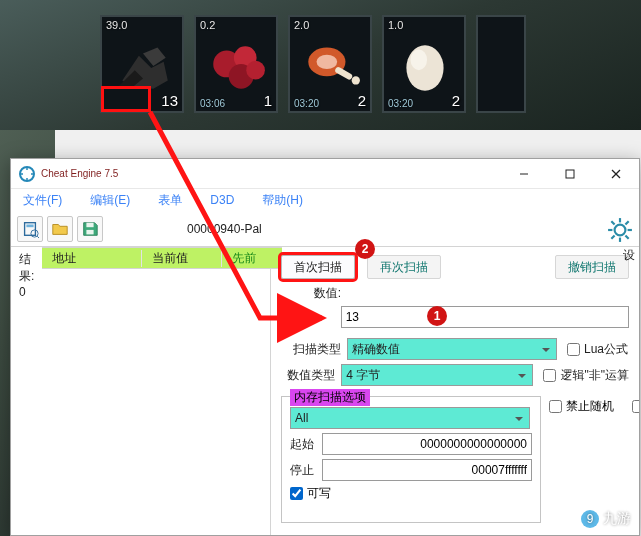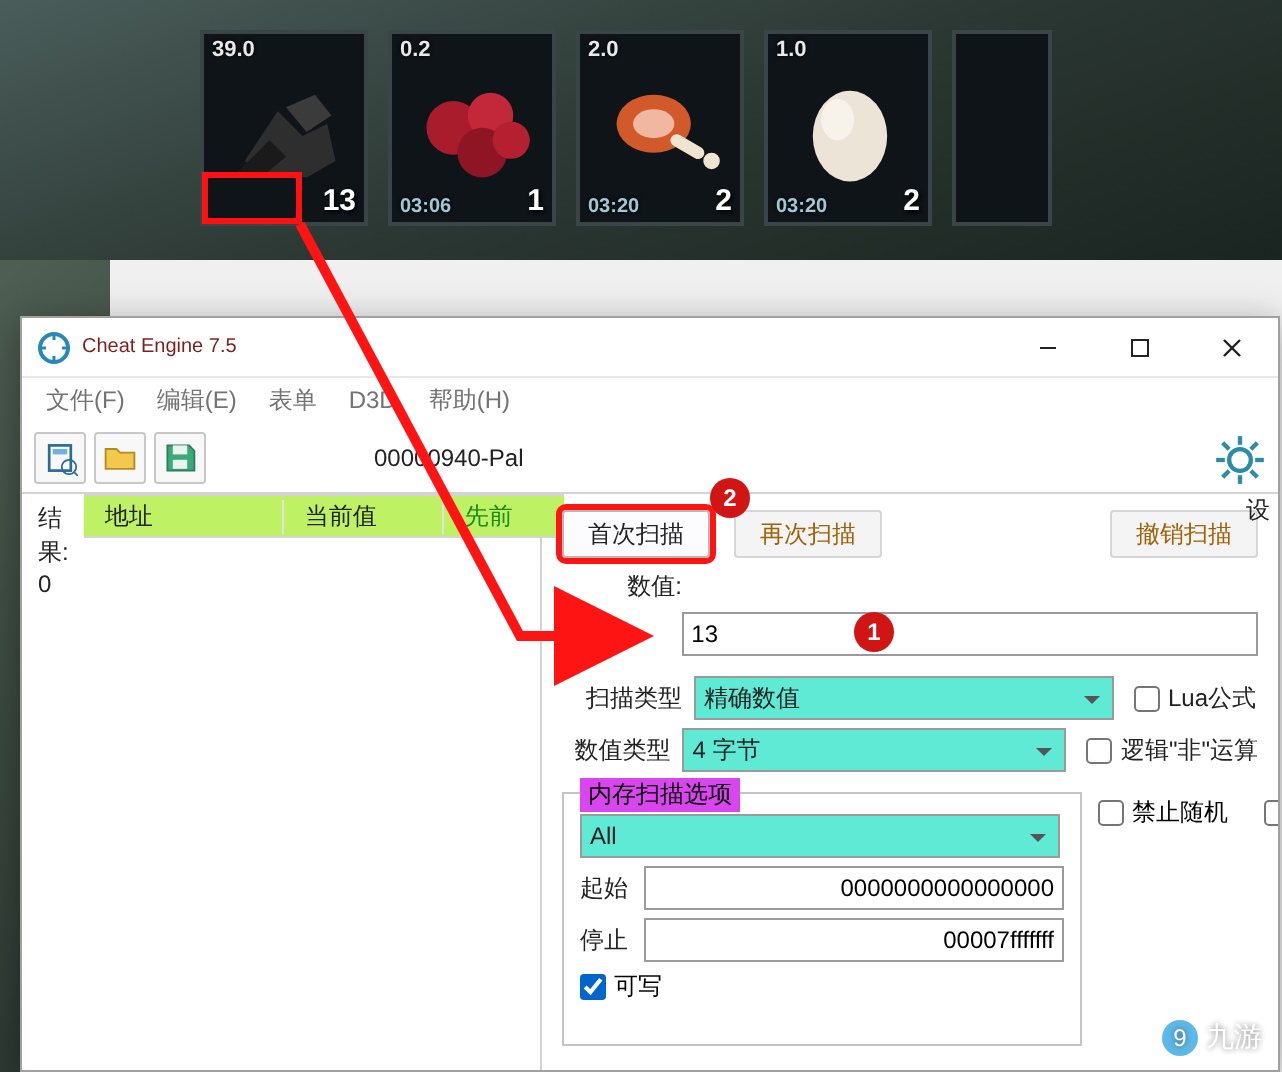--- a/index.html
+++ b/index.html
@@ -2,53 +2,53 @@
 <html><head>
 <meta charset="utf-8">
 <style>
   * { box-sizing: border-box; margin: 0; padding: 0; }
   body { width: 641px; height: 536px; font-family: "Microsoft YaHei", Arial, sans-serif; font-size: 12px; background: #f0f0f0; overflow: hidden; position: relative; }
 
   .game-bg { position: absolute; top: 0; left: 0; width: 641px; height: 130px; background: linear-gradient(160deg,#4a5d5a 0%,#2c3833 50%,#1a2420 100%); }
   .game-side { position: absolute; top: 0; left: 0; width: 55px; height: 536px; background: linear-gradient(135deg,#5a6b5f 0%,#3c4a40 60%,#2a3530 100%); z-index: 0; }
 
   .inv-row { position: absolute; top: 15px; left: 100px; display: flex; gap: 10px; }
-  .inv-slot { width: 84px; height: 98px; background: #0e1418; border: 2px solid #3a4548; position: relative; color: #fff; font-weight: bold; }
+  .inv-slot { width: 84px; height: 98px; background: #0e1418; border: 2px solid #3a4548; position: relative; color: #fff; }
   .inv-slot .weight { position: absolute; top: 2px; left: 4px; font-size: 11px; color: #e8e8e8; text-shadow: 0 0 2px #000; }
   .inv-slot .icon { position: absolute; top: 18px; left: 10px; width: 62px; height: 58px; }
   .inv-slot .count { position: absolute; bottom: 2px; right: 4px; font-size: 15px; color: #fff; text-shadow: 1px 1px 2px #000;}
   .inv-slot .timer { position: absolute; bottom: 2px; left: 4px; font-size: 10px; color: #9fc9d8; text-shadow: 0 0 2px #000;}
   .slot-hi { position: absolute; bottom: -1px; left: -1px; width: 50px; height: 26px; border: 3px solid #ff1111; pointer-events: none; }
 
   .ce-window { position: absolute; top: 158px; left: 10px; width: 630px; height: 378px; background: #ffffff; border: 1px solid #a0a0a0; box-shadow: 0 4px 18px rgba(0,0,0,.35); z-index: 5; display: flex; flex-direction: column; }
   .titlebar { height: 30px; display: flex; align-items: center; padding-left: 8px; background: #fff; border-bottom: 1px solid #e8e8e8; }
   .titlebar .ce-logo { width: 16px; height: 16px; margin-right: 6px; }
   .title-text { flex: 1; font-size: 10px; color: #7f1d1d; }
   .win-btns { display: flex; }
   .win-btn { width: 46px; height: 30px; display: flex; align-items: center; justify-content: center; color: #222; font-size: 13px; }
 
-  .menubar { height: 22px; display: flex; align-items: center; padding: 0 6px; gap: 4px; font-size: 12px; color: #737373; }
+  .menubar { height: 22px; display: flex; align-items: center; padding: 0 6px; gap: 16px; font-size: 12px; color: #3b82f6; }
   .menubar span { padding: 2px 6px; }
 
   .toolbar { height: 36px; display: flex; align-items: center; padding: 0 6px; gap: 4px; border-bottom: 1px solid #d4d4d4; }
   .tool-ic { width: 26px; height: 26px; border: 1px solid #c8c8c8; background: #f8f8f8; border-radius: 2px; display: flex; align-items: center; justify-content: center; }
   .proc-lbl { margin-left: 80px; font-size: 12px; color: #222; }
   .gear-ic { position: absolute; right: 6px; top: 58px; width: 26px; height: 26px; }
 
   .sidesplit { flex: 1; display: flex; overflow: hidden; }
   .left-pane { width: 260px; display: flex; flex-direction: row; border-right: 1px solid #d4d4d4; }
   .results { padding: 4px 8px; font-size: 12px; color: #222; }
   .hdr-row { display: flex; align-items: center; height: 22px; border-top: 1px solid #d4d4d4; border-bottom: 1px solid #d4d4d4; font-size: 12px; background: #bef264; }
   .hdr-cell { padding: 0 10px; border-right: 1px solid #e2e2e2; color: #222; }
   .hdr-cell.green { color: #1a8a1a; }
 
   .right-pane { flex: 1; padding: 8px 10px 4px 10px; position: relative; overflow: hidden; }
   .scan-btns { display: flex; align-items: center; gap: 12px; margin-bottom: 6px; }
   .btn { height: 24px; padding: 0 12px; border: 1px solid #b8b8b8; background: #fcfcfe; border-radius: 2px; font-size: 12px; color: #222; display: inline-flex; align-items: center; }
-  .btn.disabled { color: #a16207; background: #f4f4f4; border-color: #d6d6d6; }
+  .btn.disabled { color: #0f766e; background: #f4f4f4; border-color: #d6d6d6; }
   .btn.hi { outline: 3px solid #ff1414; outline-offset: 0; }
   .form-row { display: flex; align-items: center; margin: 4px 0; font-size: 12px; color: #222; }
   .form-row .lbl { width: 60px; text-align: right; margin-right: 6px; }
   .txt { height: 22px; border: 1px solid #9a9a9a; padding: 0 4px; font-size: 12px; background: #fff; }
   .sel { height: 22px; border: 1px solid #9a9a9a; padding: 0 20px 0 4px; font-size: 12px; background: #5eead4; position: relative; display: inline-flex; align-items: center; }
   .sel::after { content: ""; position: absolute; right: 6px; top: 9px; border: 4px solid transparent; border-top-color: #555; }
   .chk { display: flex; align-items: center; gap: 4px; font-size: 12px; white-space: nowrap; }
   .chk input { width: 13px; height: 13px; accent-color: #0066cc; }
   .fieldset { border: 1px solid #c4c4c4; margin-top: 4px; padding: 6px 8px 6px 8px; position: relative; }
   .fieldset .legend { position: absolute; top: -8px; left: 8px; background: #d946ef; padding: 0 4px; font-size: 12px; color: #000; }

